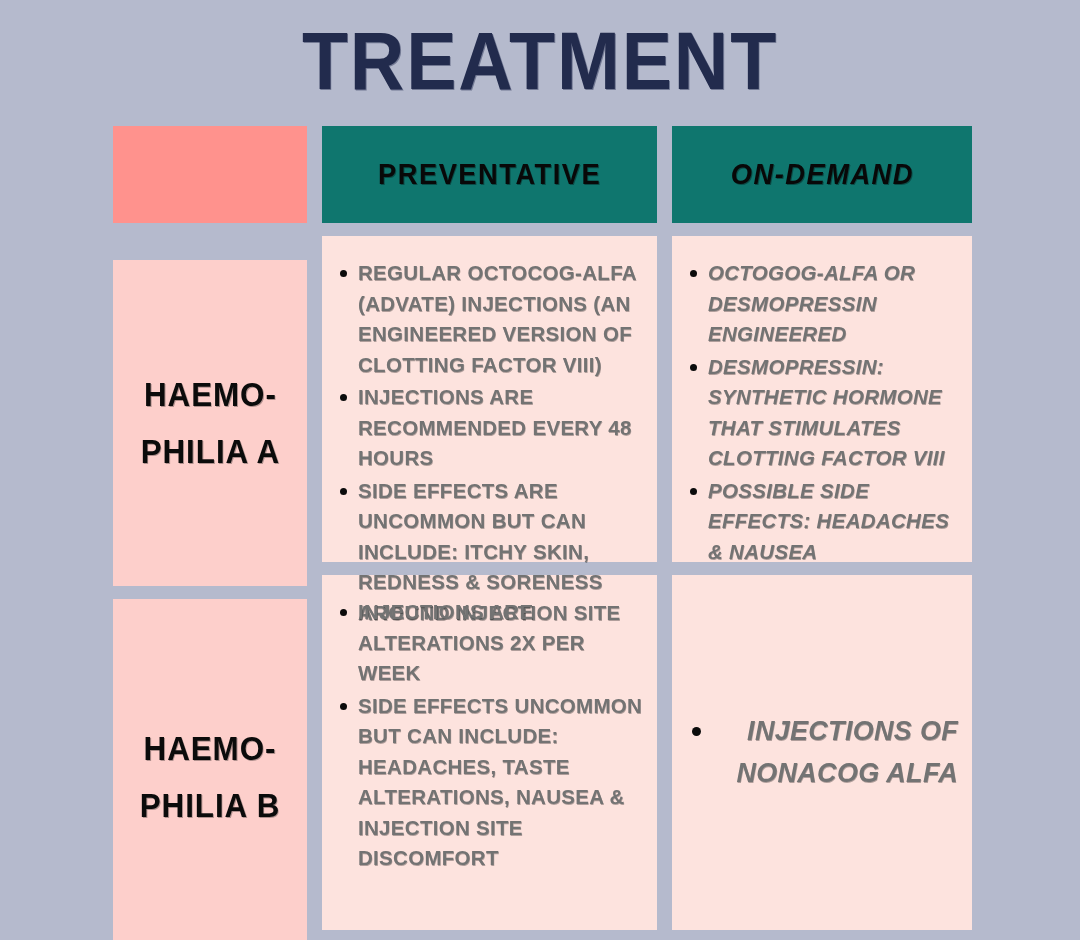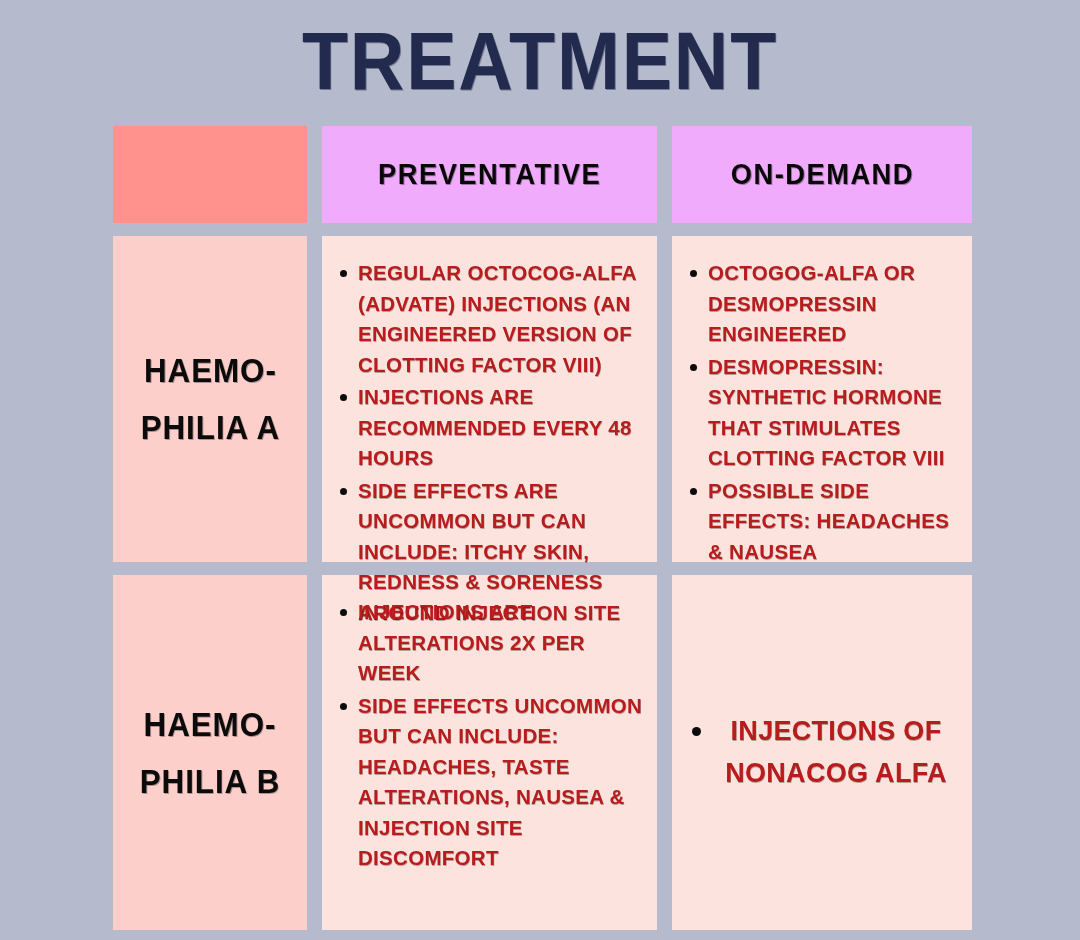--- a/index.html
+++ b/index.html
@@ -51,27 +51,27 @@
   }
 
   .row {
     display: flex;
     gap: 15px;
     margin-bottom: 13px;
   }
 
   .col-label  { width: 194px; flex: 0 0 194px; }
   .col-prev   { width: 335px; flex: 0 0 335px; }
-  .col-demand { width: 300px; flex: 0 0 300px; }
+  .col-demand { width: 300px; flex: 0 0 300px; font-style: italic; }
 
   
   .row-header { height: 97px; }
 
   .cell-header {
-    background: #f0abfc;
+    background: #0f766e;
     display: flex;
     align-items: center;
     justify-content: center;
     height: 97px;
     box-sizing: border-box;
   }
   .cell-header-blank {
     background: #ff928d;
     height: 97px;
   }
@@ -90,20 +90,21 @@
   .row-body-a { height: 326px; }
   .row-body-b { height: 355px; }
 
   .cell-rowlabel {
     background: #fdcfcb;
     display: flex;
     align-items: center;
     justify-content: center;
     height: 100%;
     box-sizing: border-box;
+    margin-top: 24px;
   }
   .rowlabel-text {
     color: #0b0b0b;
     font-family: "Liberation Sans Narrow", "Liberation Sans", sans-serif;
     font-size: 33px;
     line-height: 57px;
     font-weight: bold;
     letter-spacing: 1px;
     text-align: center;
     transform: scaleX(0.95);
@@ -125,21 +126,21 @@
   ul.bullets {
     margin: 0;
     padding: 0;
     list-style: none;
     width: 100%;
   }
   ul.bullets li {
     position: relative;
     padding-left: 24px;
     margin-bottom: 2px;
-    color: #b91c1c;
+    color: #737373;
     font-family: "Liberation Sans Narrow", "Liberation Sans", sans-serif;
     font-size: 20.5px;
     line-height: 30.5px;
     font-weight: bold;
     letter-spacing: 0.3px;
     text-shadow: 0.5px 0.5px 0 rgba(0,0,0,0.3);
   }
   ul.bullets li::before {
     content: "";
     position: absolute;
@@ -149,21 +150,21 @@
     height: 7px;
     border-radius: 50%;
     background: #0b0b0b;
   }
 
   
   ul.bullets.big li {
     font-size: 27px;
     line-height: 42px;
     padding-left: 30px;
-    text-align: center;
+    text-align: right;
   }
   ul.bullets.big li::before {
     left: 8px;
     top: 17px;
     width: 9px;
     height: 9px;
   }
 </style>
 </head>
 <body>

